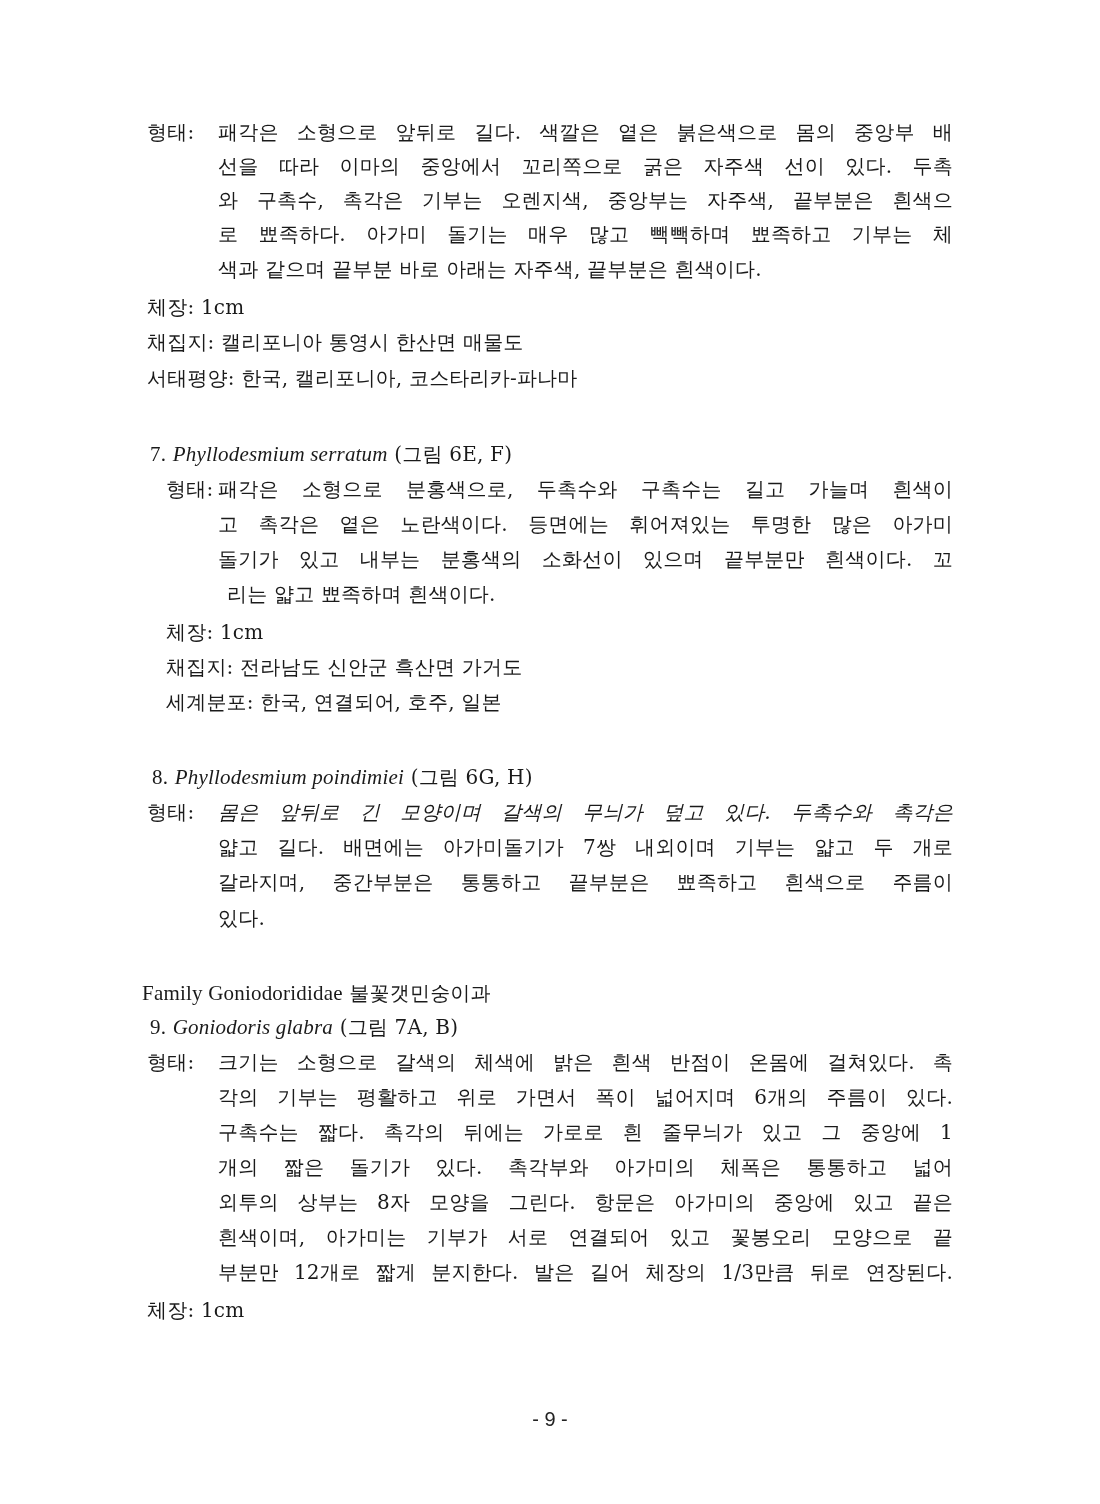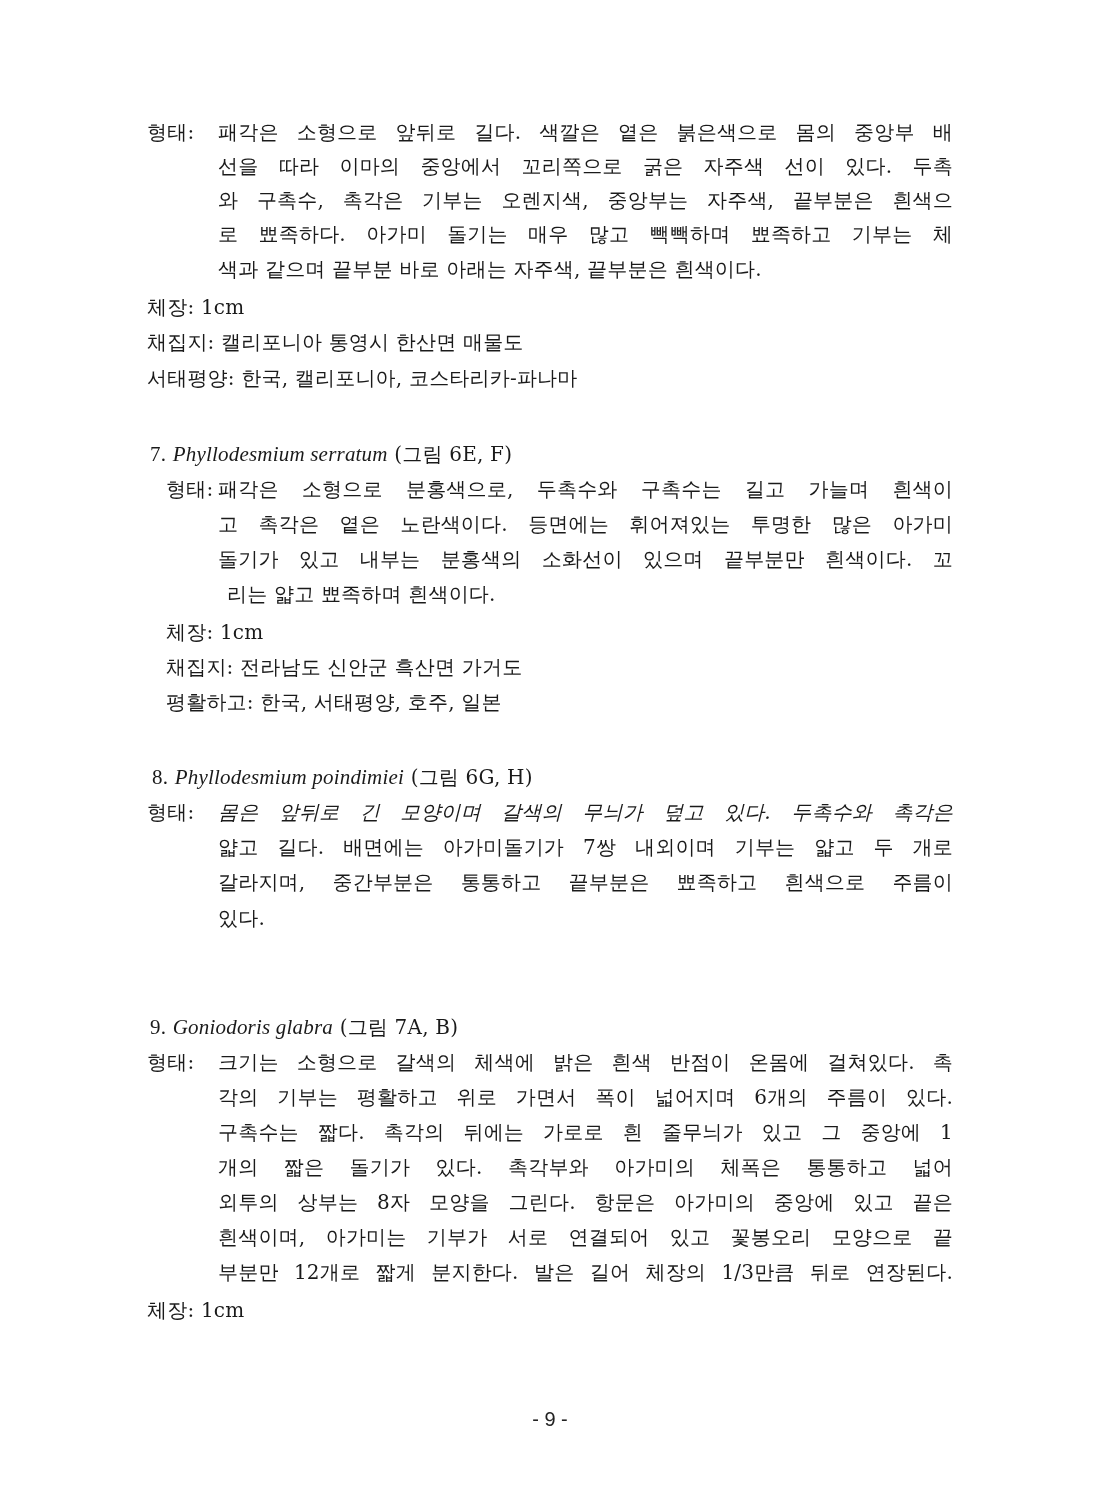--- a/index.html
+++ b/index.html
@@ -48,36 +48,40 @@
       <span class="it">Phyllodesmium serratum</span>
       <span>(그림 6E, F)</span>
     </div>
     <span class="line" style="left:166px; top:475px;">형태:</span>
     <span class="line just" style="left:218px; top:475px; width:735px;">패각은 소형으로 분홍색으로, 두촉수와 구촉수는 길고 가늘며 흰색이</span>
     <span class="line just" style="left:218px; top:510px; width:735px;">고 촉각은 옅은 노란색이다. 등면에는 휘어져있는 투명한 많은 아가미</span>
     <span class="line just" style="left:218px; top:545px; width:735px;">돌기가 있고 내부는 분홍색의 소화선이 있으며 끝부분만 흰색이다. 꼬</span>
     <span class="line" style="left:218px; top:580px;margin-left:9px;">리는 얇고 뾰족하며 흰색이다.</span>
     <span class="line" style="left:166px; top:618px;">체장: 1cm</span>
     <span class="line" style="left:166px; top:653px;">채집지: 전라남도 신안군 흑산면 가거도</span>
-    <span class="line" style="left:166px; top:688px;">평활하고: 한국, 서태평양, 호주, 일본</span>
+    <span class="line" style="left:166px; top:688px;">세계분포: 한국, 연결되어, 호주, 일본</span>
   </section>
 
   <section>
     <div class="line" style="left:152px; top:763px;">
       <span class="latin">8.</span>
       <span class="it">Phyllodesmium poindimiei</span>
       <span>(그림 6G, H)</span>
     </div>
     <span class="line" style="left:147px; top:798px;">형태:</span>
     <span class="line just" style="left:218px; top:798px; width:735px;font-style:italic;">몸은 앞뒤로 긴 모양이며 갈색의 무늬가 덮고 있다. 두촉수와 촉각은</span>
     <span class="line just" style="left:218px; top:833px; width:735px;">얇고 길다. 배면에는 아가미돌기가 7쌍 내외이며 기부는 얇고 두 개로</span>
     <span class="line just" style="left:218px; top:868px; width:735px;">갈라지며, 중간부분은 통통하고 끝부분은 뾰족하고 흰색으로 주름이</span>
     <span class="line" style="left:218px; top:904px;">있다.</span>
   </section>
 
+  <div class="line" style="left:142px; top:979px;">
+    <span class="latin">Family Goniodorididae</span>
+    <span>불꽃갯민숭이과</span>
+  </div>
 
   <section>
     <div class="line" style="left:150px; top:1013px;">
       <span class="latin">9.</span>
       <span class="it">Goniodoris glabra</span>
       <span>(그림 7A, B)</span>
     </div>
     <span class="line" style="left:147px; top:1048px;">형태:</span>
     <span class="line just" style="left:218px; top:1048px; width:735px;">크기는 소형으로 갈색의 체색에 밝은 흰색 반점이 온몸에 걸쳐있다. 촉</span>
     <span class="line just" style="left:218px; top:1083px; width:735px;">각의 기부는 평활하고 위로 가면서 폭이 넓어지며 6개의 주름이 있다.</span>

